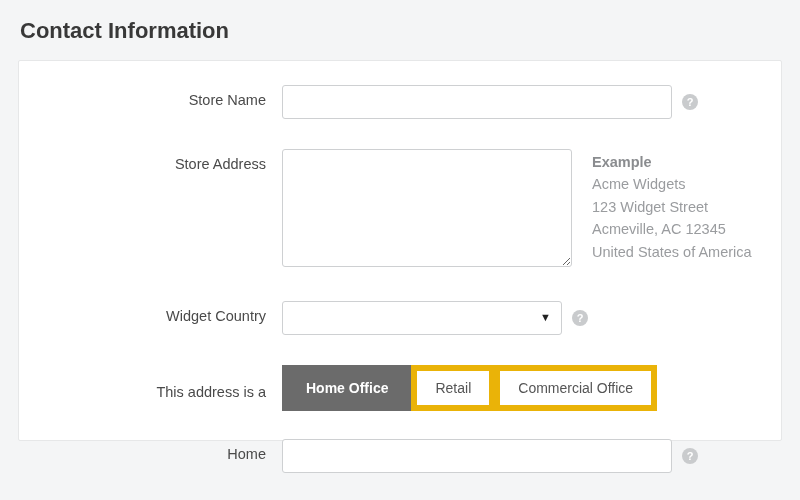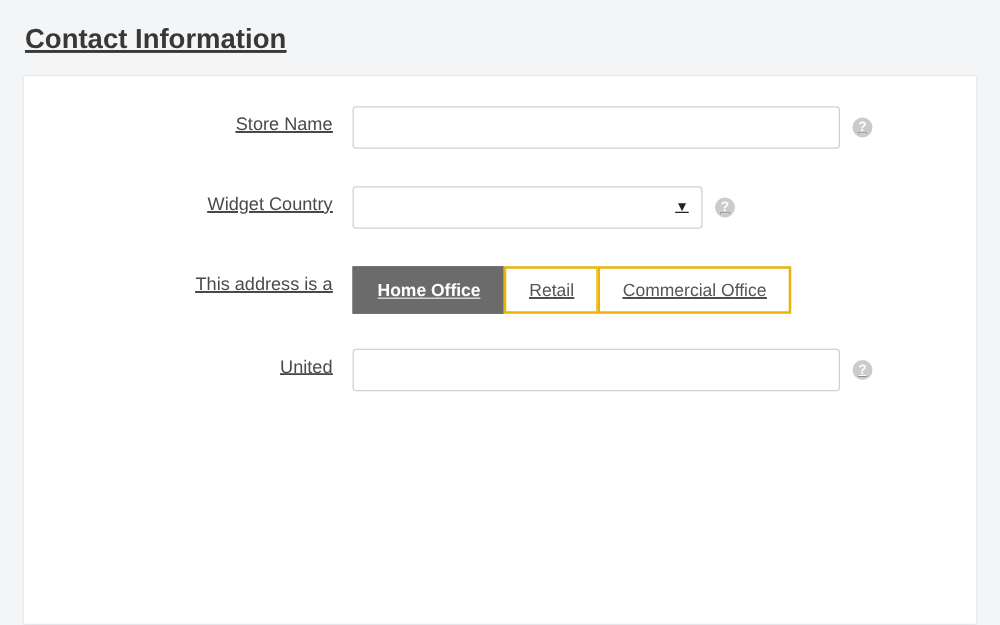--- a/index.html
+++ b/index.html
@@ -1,41 +1,41 @@
 <!DOCTYPE html>
 <html><head>
 <meta charset="utf-8">
 <style>
-  * { box-sizing: border-box; margin: 0; padding: 0; text-decoration: underline; }
+  * { box-sizing: border-box; margin: 0; padding: 0; }
   html, body { width: 800px; height: 500px; }
   body {
     background: #f4f5f6;
     font-family: "Segoe UI", "Helvetica Neue", Arial, sans-serif;
     color: #444;
     padding: 18px 18px 0 18px;
   }
   h2.section-title {
     font-size: 22px;
     font-weight: 600;
     color: #383838;
     margin: 0 0 16px 2px;
   }
   .panel {
     background: #fff;
     border: 1px solid #e6e7e8;
     border-radius: 2px;
     padding: 24px 18px 10px 18px;
-    height: 440px;
+    height: 381px;
   }
   .form-row {
     display: flex;
     align-items: flex-start;
     margin-bottom: 30px;
   }
-  .form-row.tight { margin-bottom: 28px; }
+  .form-row.tight { margin-bottom: 28px; align-items: center; }
   .lbl {
     width: 245px;
     text-align: right;
     padding-right: 16px;
     font-size: 14.5px;
     color: #4a4a4a;
     padding-top: 7px;
   }
   .field { flex: 0 0 auto; }
   .input-box, .select-box, .textarea-box {
@@ -66,21 +66,21 @@
   .example-block {
     margin-left: 20px;
     font-size: 14.5px;
     line-height: 1.55;
     color: #9a9c9f;
     padding-top: 2px;
   }
   .example-block .ex-title { font-weight: 600; color: #8a8c8f; }
   .btn-group { display: flex; }
   .btn {
-    border: 2px solid #eab308;
+    border: 6px solid #eab308;
     background: #fff;
     color: #555;
     font-size: 14px;
     padding: 9px 18px;
     margin-left: -1px;
     cursor: pointer;
   }
   .btn:first-child { margin-left: 0; }
   .btn.active {
     background: #6b6b6b;
@@ -97,20 +97,33 @@
 <div class="panel">
 
   <div class="form-row">
     <div class="lbl">Store Name</div>
     <div class="field">
       <input class="input-box" type="text" value="" style="">
     </div>
     <span class="help">?</span>
   </div>
 
+  <div class="form-row">
+    <div class="lbl">Store Address</div>
+    <div class="field">
+      <textarea class="textarea-box" style=""></textarea>
+    </div>
+    <div class="example-block">
+      <div class="ex-title">Example</div>
+      <div>Acme Widgets</div>
+      <div>123 Widget Street</div>
+      <div>Acmeville, AC 12345</div>
+      <div>United States of America</div>
+    </div>
+  </div>
 
   <div class="form-row">
     <div class="lbl">Widget Country</div>
     <div class="field">
       <div class="select-box">
         <span></span>
         <span class="caret">▼</span>
       </div>
     </div>
     <span class="help">?</span>
@@ -119,20 +132,20 @@
   <div class="form-row tight">
     <div class="lbl">This address is a</div>
     <div class="field btn-group">
       <button class="btn active">Home Office</button>
       <button class="btn">Retail</button>
       <button class="btn">Commercial Office</button>
     </div>
   </div>
 
   <div class="form-row">
-    <div class="lbl">United</div>
+    <div class="lbl">Home</div>
     <div class="field">
       <input class="input-box" type="text" value="" style="">
     </div>
     <span class="help">?</span>
   </div>
 
 </div>
 
 </body></html>

